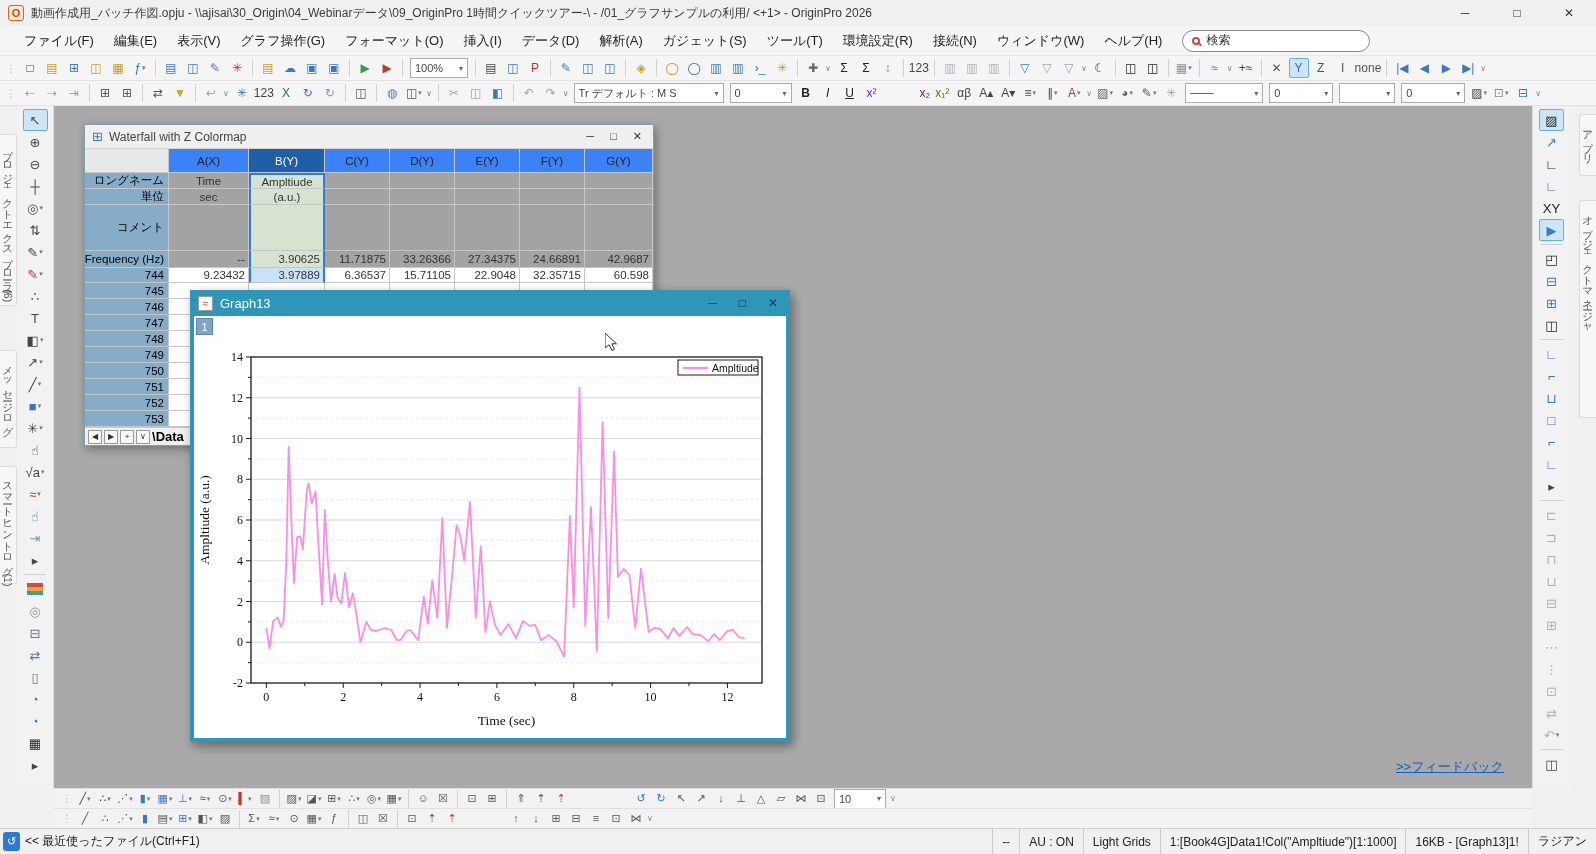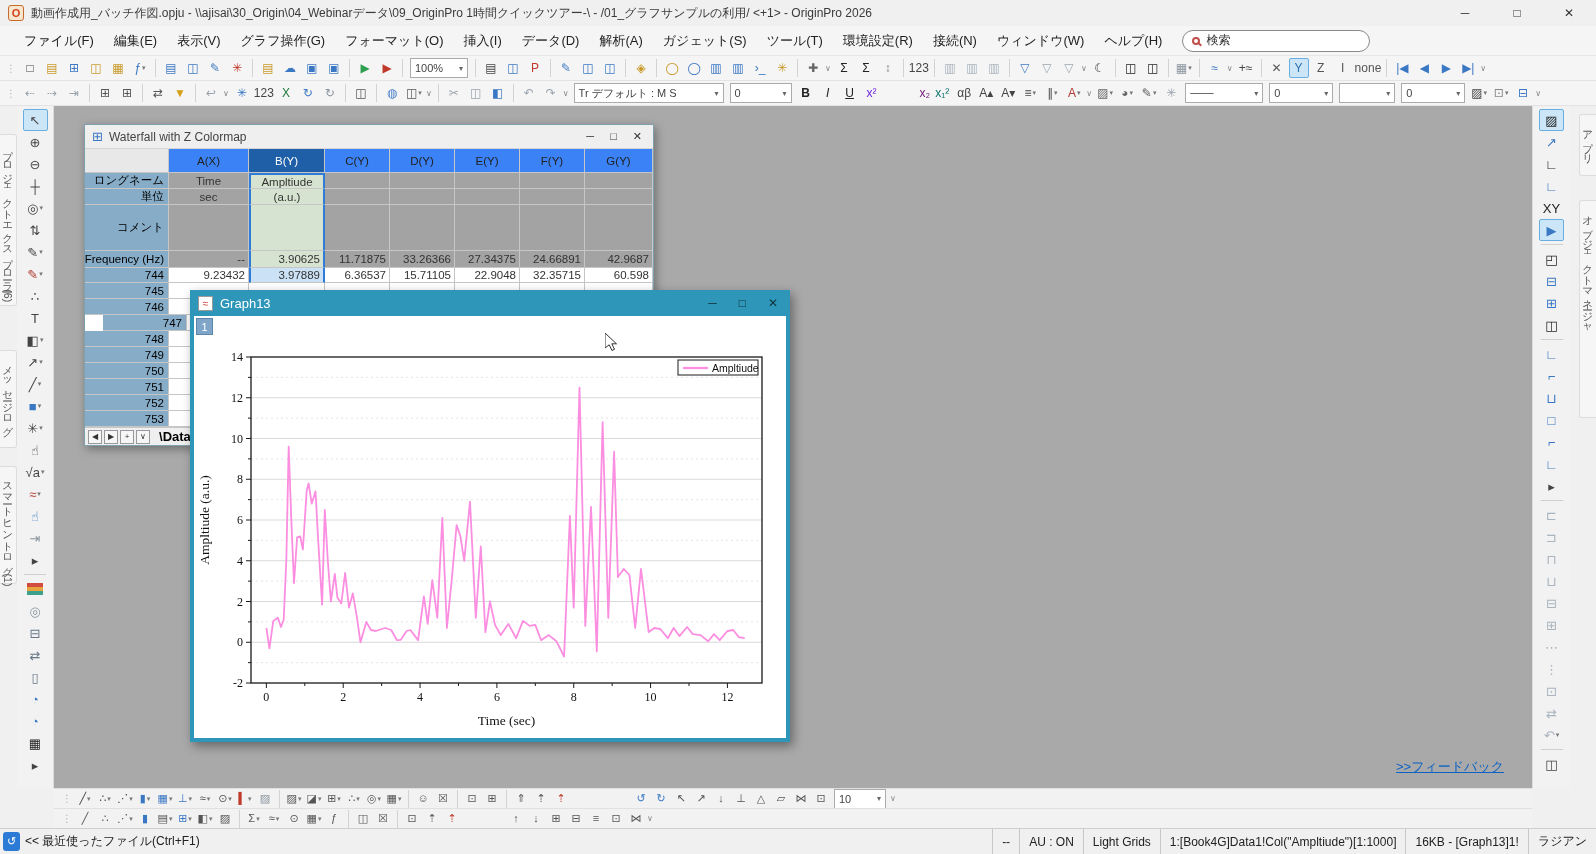--- a/index.html
+++ b/index.html
@@ -75,21 +75,21 @@
   .yl { background:#a3a3a3; }
   .wt { background:#fff; justify-content:flex-end; padding-right:3px; }
   .sg { background:#d6e3d0; }
   .sb { background:#cbe2f6; justify-content:flex-end; padding-right:3px; }
   .bl { border-left:2px solid #2e7cd8; }
   .br { border-right:2px solid #2e7cd8 !important; }
   .bt { border-top:2px solid #2e7cd8; }
   .num { justify-content:flex-end; padding-right:3px; }
   .ws-tabs { height:18px; background:#efefef; display:flex; align-items:center; gap:2px; padding-left:3px; border-top:1px solid #c6c6c6; }
   .tabbtn { width:14px; height:14px; border:1px solid #999; background:#f6f6f6; font-size:8px; display:flex; align-items:center; justify-content:center; color:#333; }
-  .sheettab { font-size:13px; font-weight:bold; color:#000; margin-left:7px; }
+  .sheettab { font-size:13px; font-weight:bold; color:#000; margin-left:0; }
 
   
   .graph-win { position:absolute; left:190px; top:290px; width:600px; height:452px; background:#2e96b8; box-shadow:3px 4px 10px rgba(0,0,0,.4); z-index:2; }
   .g-title { height:26px; display:flex; align-items:center; gap:7px; padding:0 8px; color:#fff; font-size:13px; }
   .g-icon { width:15px; height:15px; background:#fff; border:1px solid #9a9a9a; color:#c0392b; font-size:10px; display:flex; align-items:center; justify-content:center; }
   .g-controls { margin-left:auto; display:flex; gap:22px; padding-right:4px; }
   .g-controls span { color:#10323e; font-size:12px; }
   .g-content { position:absolute; left:4px; top:26px; right:4px; bottom:4px; background:#fff; }
   .page-btn { position:absolute; left:2px; top:2px; width:17px; height:17px; background:#7fa6c9; border:1px solid #5d86ad; color:#fff; font-size:11px; display:flex; align-items:center; justify-content:center; z-index:3; }
 
@@ -430,21 +430,21 @@
     <div class="tbtn">
       <span class="glyph" style="color: rgb(34, 34, 34); text-decoration: underline;">U</span>
     </div>
     <div class="tbtn">
       <span class="glyph" style="color: #6d28d9;">x²</span>
     </div>
     <div class="tbtn">
       <span class="glyph" style="color: #701a75; margin-left: 36px;">x₂</span>
     </div>
     <div class="tbtn">
-      <span class="glyph" style="color: #0f766e;">x₁²</span>
+      <span class="glyph" style="color: #4d7c0f;">x₁²</span>
     </div>
     <div class="tbtn">
       <span class="glyph" style="color: rgb(68, 68, 68);">αβ</span>
     </div>
     <div class="tbtn">
       <span class="glyph" style="color: rgb(68, 68, 68);">A▴</span>
     </div>
     <div class="tbtn">
       <span class="glyph" style="color: rgb(68, 68, 68);">A▾</span>
     </div>
@@ -800,21 +800,21 @@
         <div class="wsc rlab" style="width: 84px;">746</div>
         <div class="wsc wt" style="width: 80px;"></div>
         <div class="wsc wt" style="width: 76px;"></div>
         <div class="wsc wt" style="width: 65px;"></div>
         <div class="wsc wt" style="width: 65px;"></div>
         <div class="wsc wt" style="width: 65px;"></div>
         <div class="wsc wt" style="width: 65px;"></div>
         <div class="wsc wt" style="width: 68px;"></div>
       </div>
       <div class="wsr" style="height: 16px;">
-        <div class="wsc rlab" style="width: 84px; margin-left: 18px;">747</div>
+        <div class="wsc rlab" style="width: 84px;">747</div>
         <div class="wsc wt" style="width: 80px;"></div>
         <div class="wsc wt" style="width: 76px;"></div>
         <div class="wsc wt" style="width: 65px;"></div>
         <div class="wsc wt" style="width: 65px;"></div>
         <div class="wsc wt" style="width: 65px;"></div>
         <div class="wsc wt" style="width: 65px;"></div>
         <div class="wsc wt" style="width: 68px;"></div>
       </div>
       <div class="wsr" style="height: 16px;">
         <div class="wsc rlab" style="width: 84px;">748</div>

